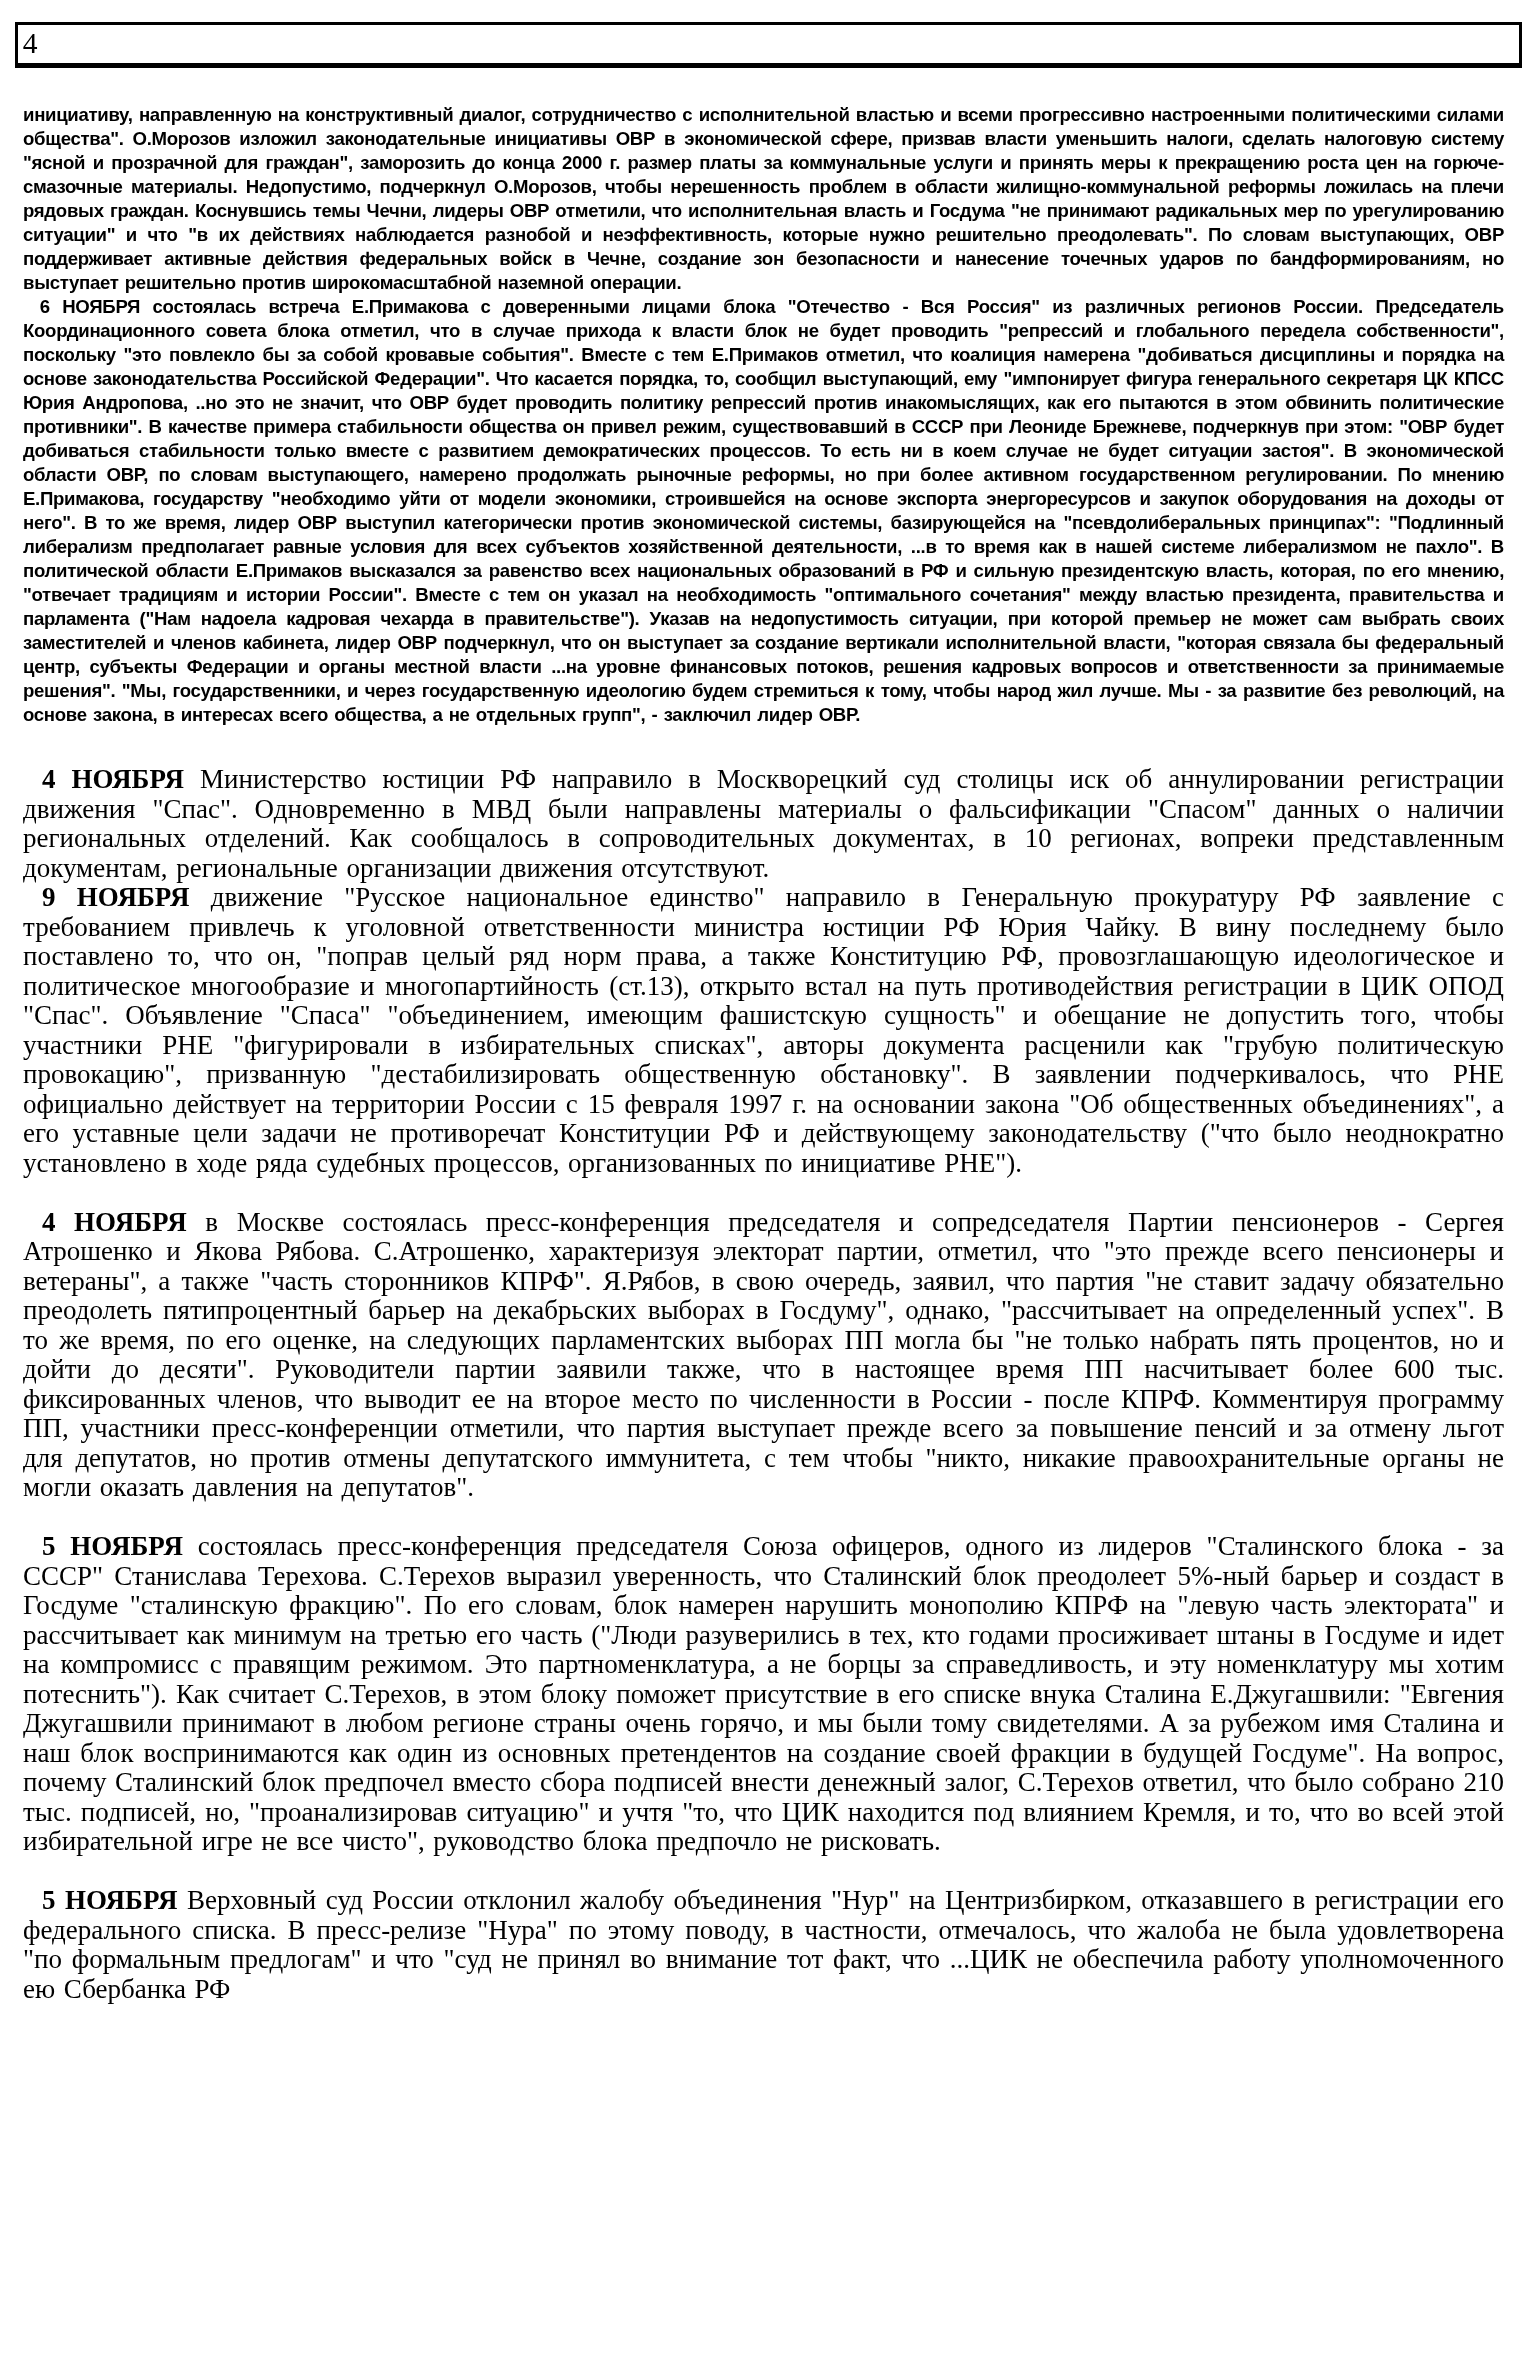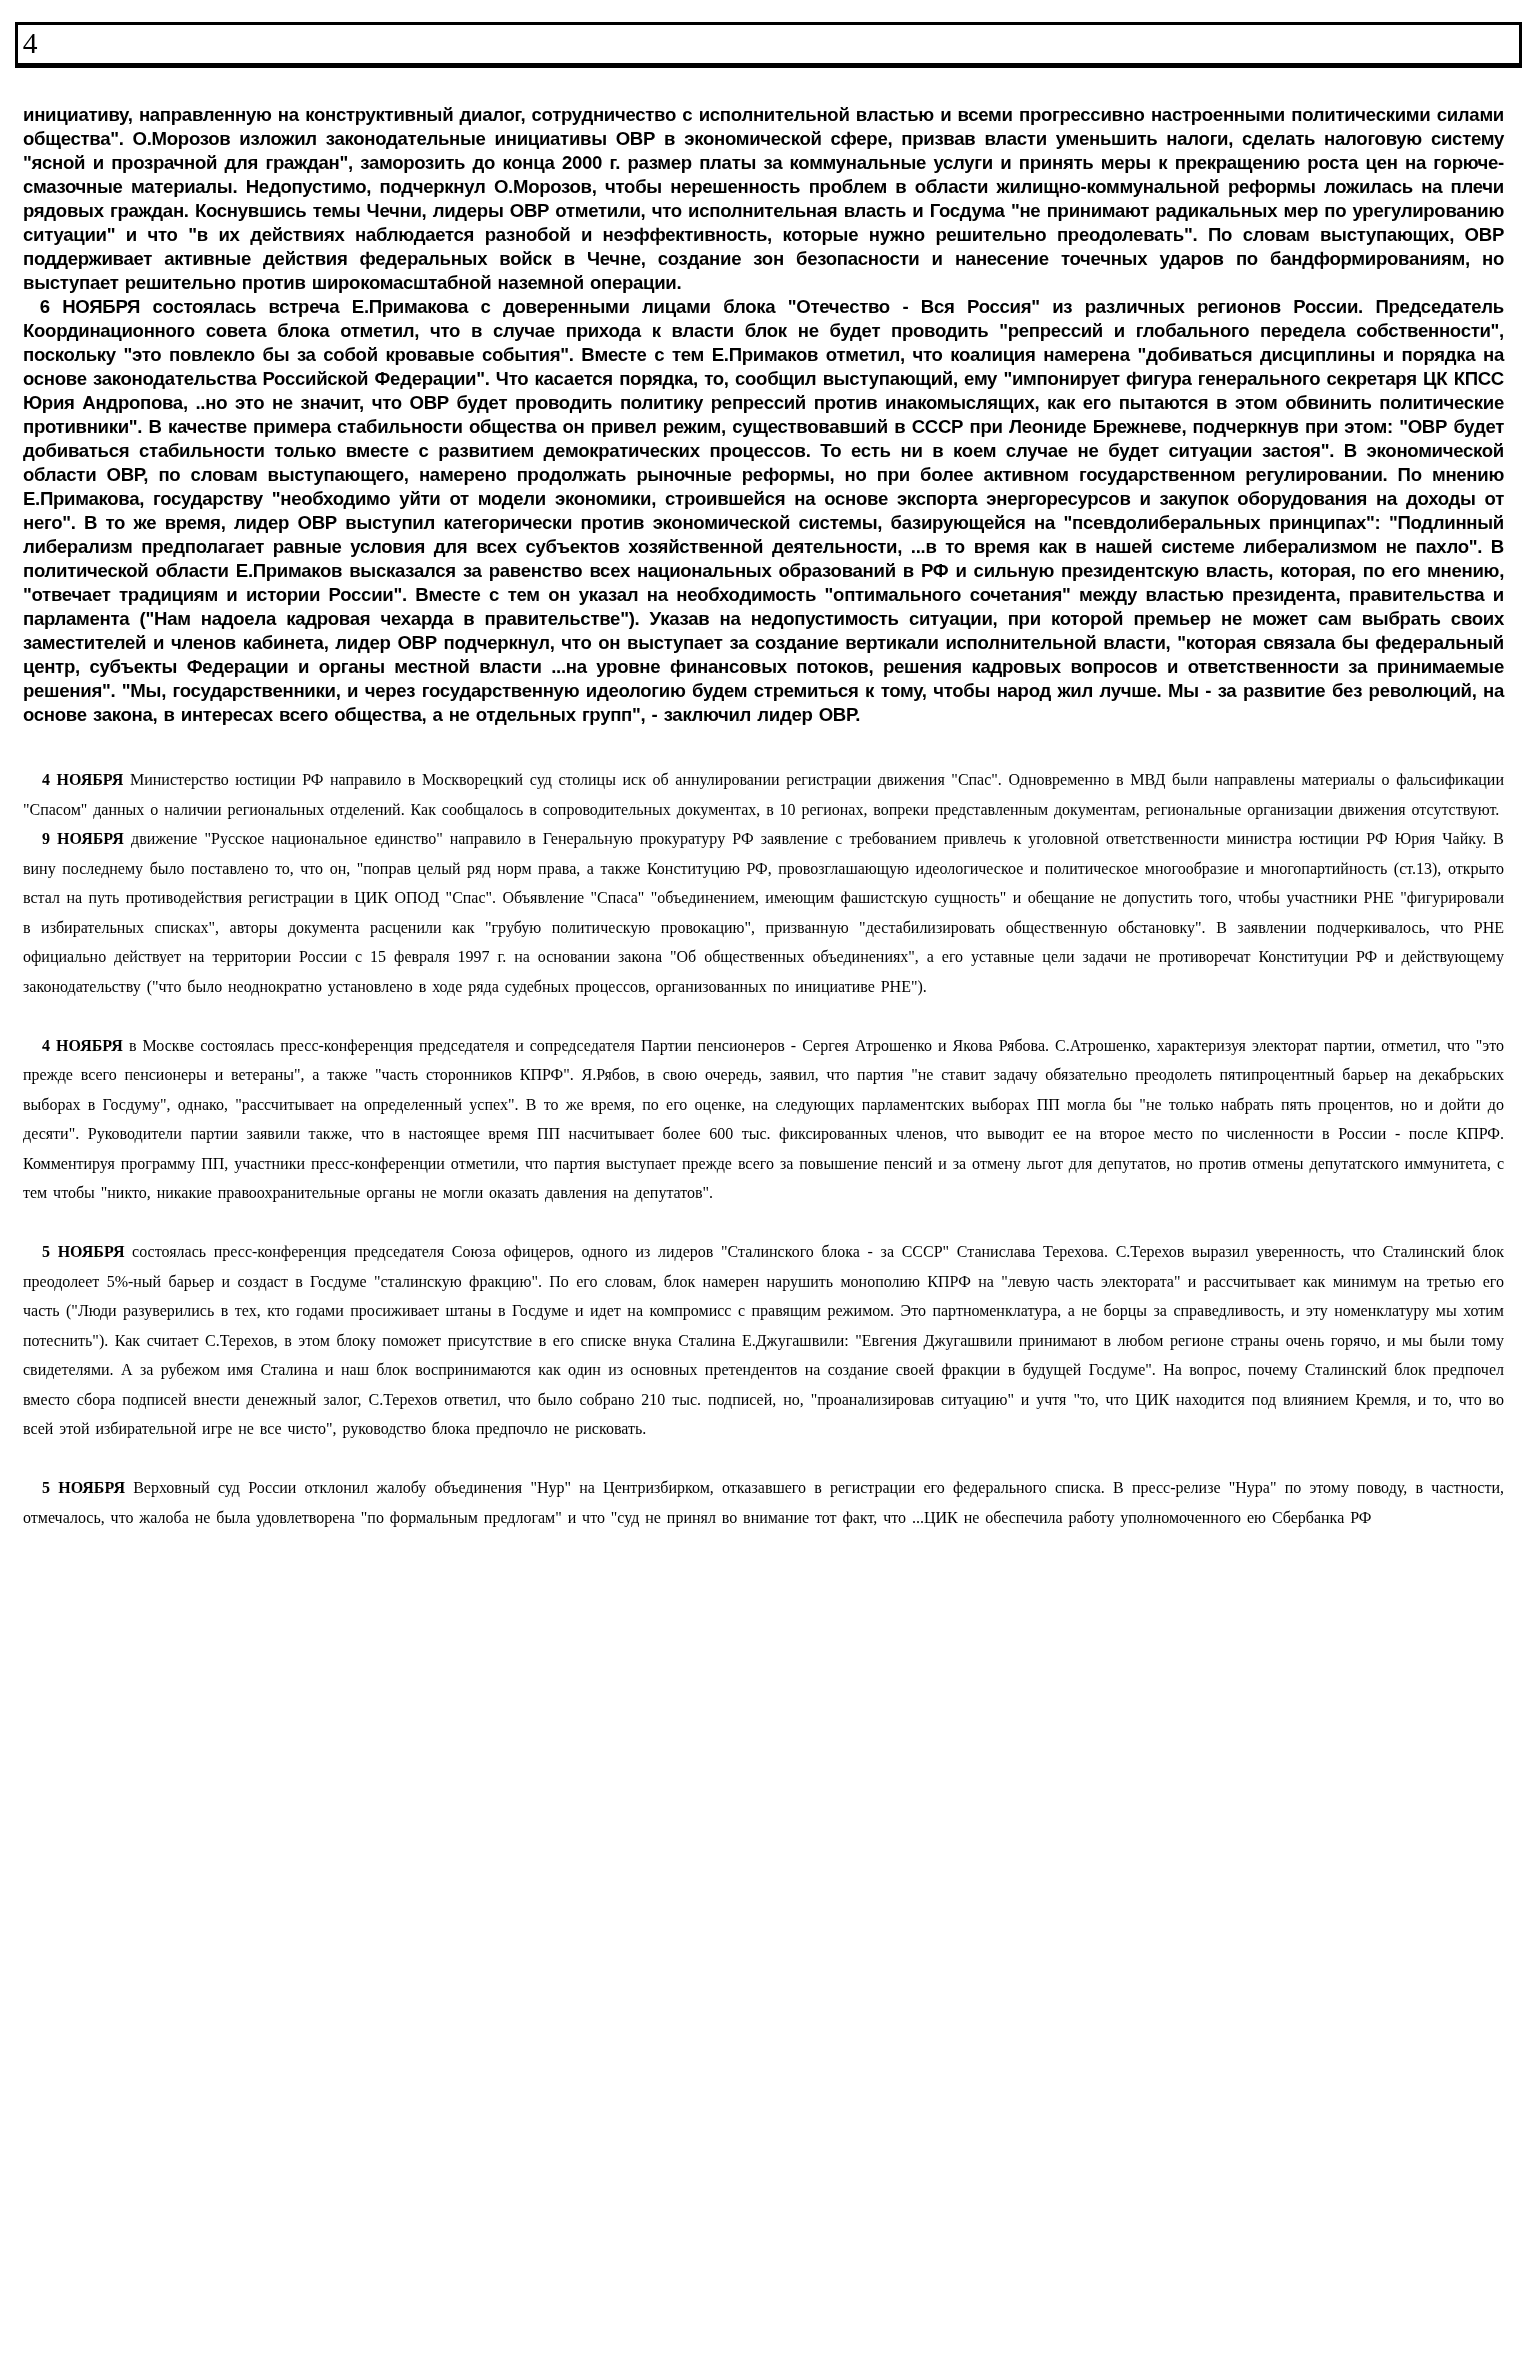--- a/index.html
+++ b/index.html
@@ -47,21 +47,21 @@
     font-weight: bold;
     font-size: 18.6px;
     line-height: 24px;
     letter-spacing: -0.3px;
     word-spacing: 1.3px;
   }
   .p-bold.indent { text-indent: 16.7px; }
 
   .p-serif {
     font-family: "Liberation Serif", serif;
-    font-size: 16px;
+    font-size: 27px;
     line-height: 29.5px;
     text-indent: 19px;
     word-spacing: 1.9px;
   }
   .p-serif .lead { font-weight: bold; }
 
   .first-serif { margin-top: 38px !important; }
   .gap-before { margin-top: 29.5px !important; }
 </style>
 </head>

